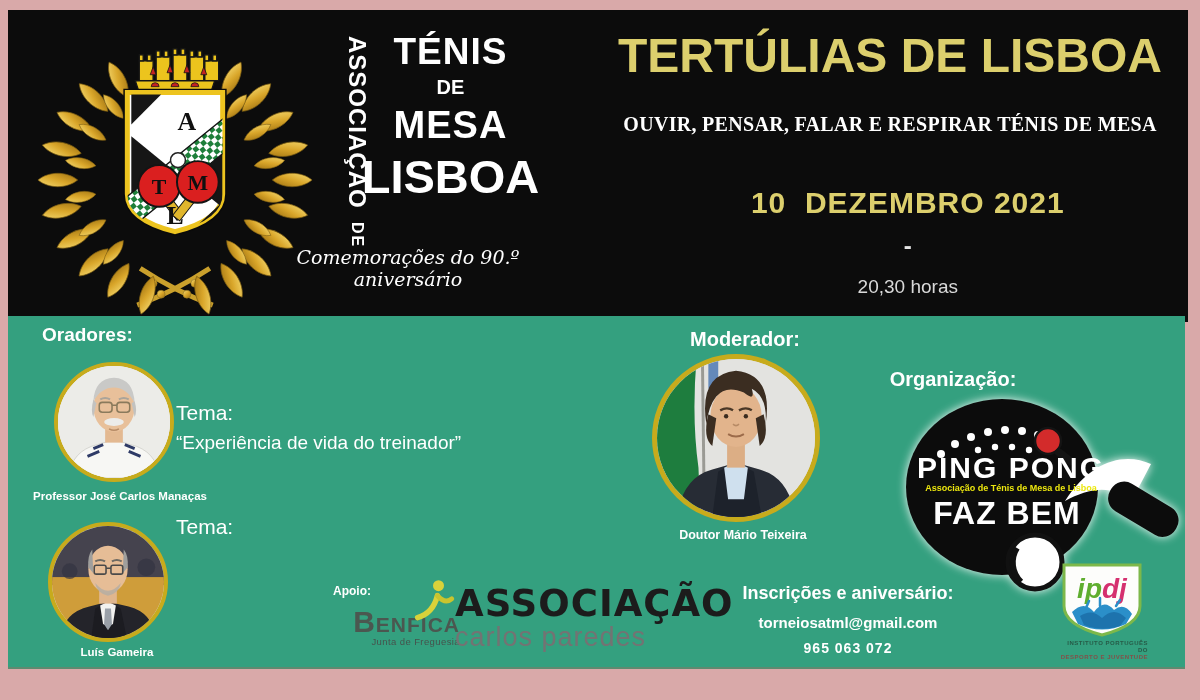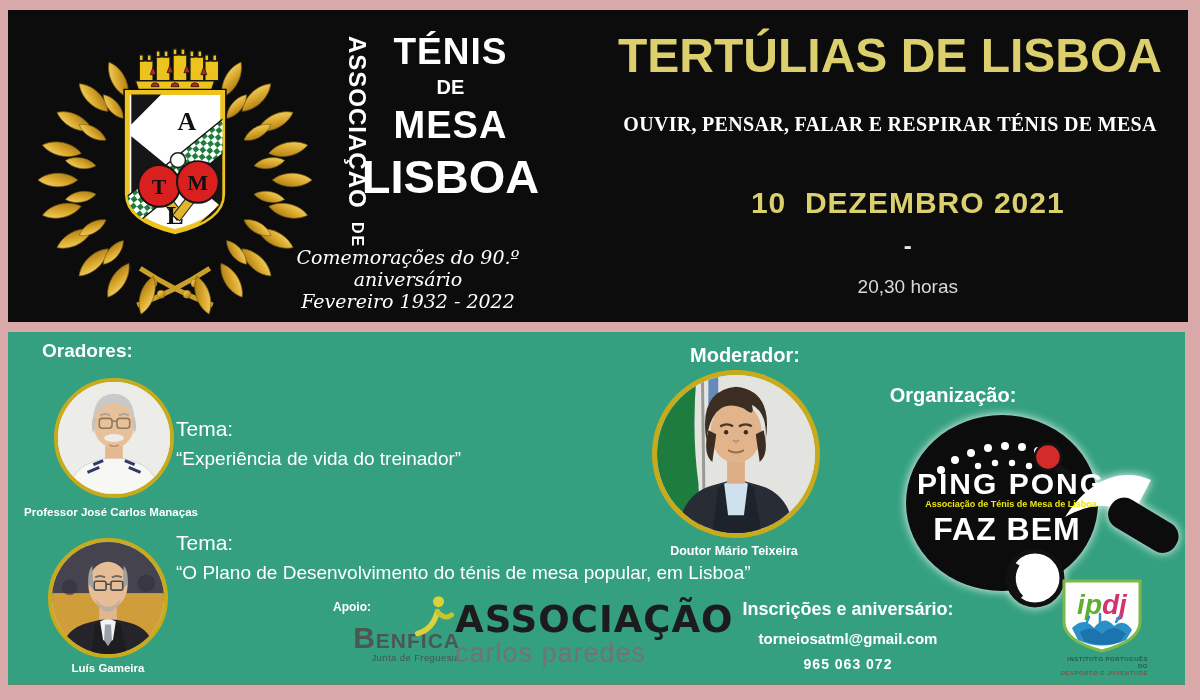--- a/index.html
+++ b/index.html
@@ -23,37 +23,37 @@
   .event-title{font-size:48px;font-weight:900;color:#dccf6d;line-height:52px;letter-spacing:0px;}
   .event-subtitle{margin-top:30px;font-size:20px;font-weight:900;color:#fff;line-height:24px;letter-spacing:.3px;font-family:Liberation Serif, serif;}
   .event-series{margin-top:10px;font-size:16px;font-weight:900;color:#fff;line-height:18px;letter-spacing:.5px;}
   .event-date-row{margin-top:10px;line-height:38px;white-space:pre;}
   .event-date{font-size:30px;font-weight:900;color:#dccf6d;letter-spacing:1px;}
   .event-dash{font-size:24px;font-weight:bold;color:#e5e5e5;margin:0 6px;}
   .event-time{font-size:19px;color:#d9d9d9;}
   .accreditation{margin-top:22px;font-size:18px;font-weight:bold;color:#f2ee12;line-height:23.5px;}
 
   
-  .panel{position:absolute;left:8px;top:332px;width:1177px;height:351px;background:#34a07f;border-bottom:2px solid #5f8a70;}
+  .panel{position:absolute;left:8px;top:316px;width:1177px;height:351px;background:#34a07f;border-bottom:2px solid #5f8a70;}
   .heading{color:#fff;font-weight:bold;}
   .oradores{position:absolute;left:34px;top:8px;font-size:19px;}
   .moderador{position:absolute;left:682px;top:12px;font-size:20px;}
   .organizacao{position:absolute;left:855px;top:52px;width:180px;text-align:center;font-size:20px;}
   .apoio{position:absolute;left:325px;top:268px;font-size:12px;}
   .inscricoes{position:absolute;left:700px;top:266px;width:280px;text-align:center;color:#fff;font-weight:bold;}
   .inscricoes .t1{font-size:18px;line-height:22px;}
   .inscricoes .t2{font-size:15px;margin-top:10px;}
   .inscricoes .t3{font-size:14px;margin-top:9px;letter-spacing:1px;}
 
   .avatar{position:absolute;border-radius:50%;overflow:hidden;border:4px solid #c7ab1c;background:#ddd;}
   .avatar svg{display:block;width:100%;height:100%;}
   .avatar1{left:46px;top:46px;width:112px;height:112px;}
   .avatar2{left:40px;top:206px;width:112px;height:112px;}
   .avatar3{left:644px;top:38px;width:158px;height:158px;border-width:5px;}
-  .photo-caption{position:absolute;color:#fff;font-weight:bold;text-align:center;}
+  .photo-caption{position:absolute;color:#fff;font-weight:bold;text-align:center;margin-left:9px;}
   .cap1{left:0px;top:174px;width:206px;font-size:11.5px;}
   .cap2{left:10px;top:330px;width:180px;font-size:11.5px;}
   .cap3{left:634px;top:212px;width:184px;font-size:12.5px;}
 
   .tema{position:absolute;color:#fff;}
   .tema .tema-label{font-size:21px;line-height:26px;}
   .tema .tema-text{font-size:19px;line-height:24px;margin-top:5px;}
   .tema1{left:168px;top:84px;width:600px;}
   .tema2{left:168px;top:198px;width:640px;}
 
@@ -215,21 +215,20 @@
 
     <div class="org-name">
       <div class="org-l1">TÉNIS</div>
       <div class="org-l2">DE</div>
       <div class="org-l3">MESA</div>
       <div class="org-l4">LISBOA</div>
     </div>
 
     <div class="commem">
       <div>Comemorações do 90.º aniversário</div>
-      <div>Fevereiro 1932 - 2022</div>
     </div>
 
     <div class="event-col">
       <div class="event-title">TERTÚLIAS DE LISBOA</div>
       <div class="event-subtitle">OUVIR, PENSAR, FALAR E RESPIRAR TÉNIS DE MESA</div>
       <div class="event-date-row">
         <span class="event-date">10  DEZEMBRO 2021</span>
         <span class="event-dash">-</span>
         <span class="event-time">20,30 horas</span>
       </div>
@@ -291,21 +290,20 @@
         <rect x="43" y="40" width="12" height="9" rx="2" fill="none" stroke="#4a4a4a" stroke-width="1.6"></rect>
         <rect x="60" y="40" width="12" height="9" rx="2" fill="none" stroke="#4a4a4a" stroke-width="1.6"></rect>
         <line x1="55" y1="43" x2="60" y2="43" stroke="#4a4a4a" stroke-width="1.6"></line>
         <path d="M44,36 q5,-3 10,0 M61,36 q5,-3 10,0" stroke="#6e6a62" stroke-width="2" fill="none"></path>
       </svg>
     </div>
     <div class="photo-caption cap2">Luís Gameira</div>
 
     <div class="tema tema2">
       <div class="tema-label">Tema:</div>
-      <div class="tema-text">“O Plano de Desenvolvimento do ténis de mesa popular, em Lisboa”</div>
     </div>
 
     <div class="heading moderador">Moderador:</div>
     <div class="avatar avatar3">
       <svg viewBox="0 0 160 160">
         <rect width="160" height="160" fill="#e3e3e0"></rect>
         <rect x="52" y="0" width="10" height="30" fill="#4472b0" opacity=".8"></rect>
         <path d="M0,0 H40 Q35,60 42,110 L44,160 H0 Z" fill="#1e7d3e"></path>
         <line x1="46" y1="0" x2="48" y2="160" stroke="#9a9a94" stroke-width="3"></line>
         <path d="M20,160 Q26,120 56,112 L80,105 L104,112 Q134,120 140,160 Z" fill="#272c35"></path>

